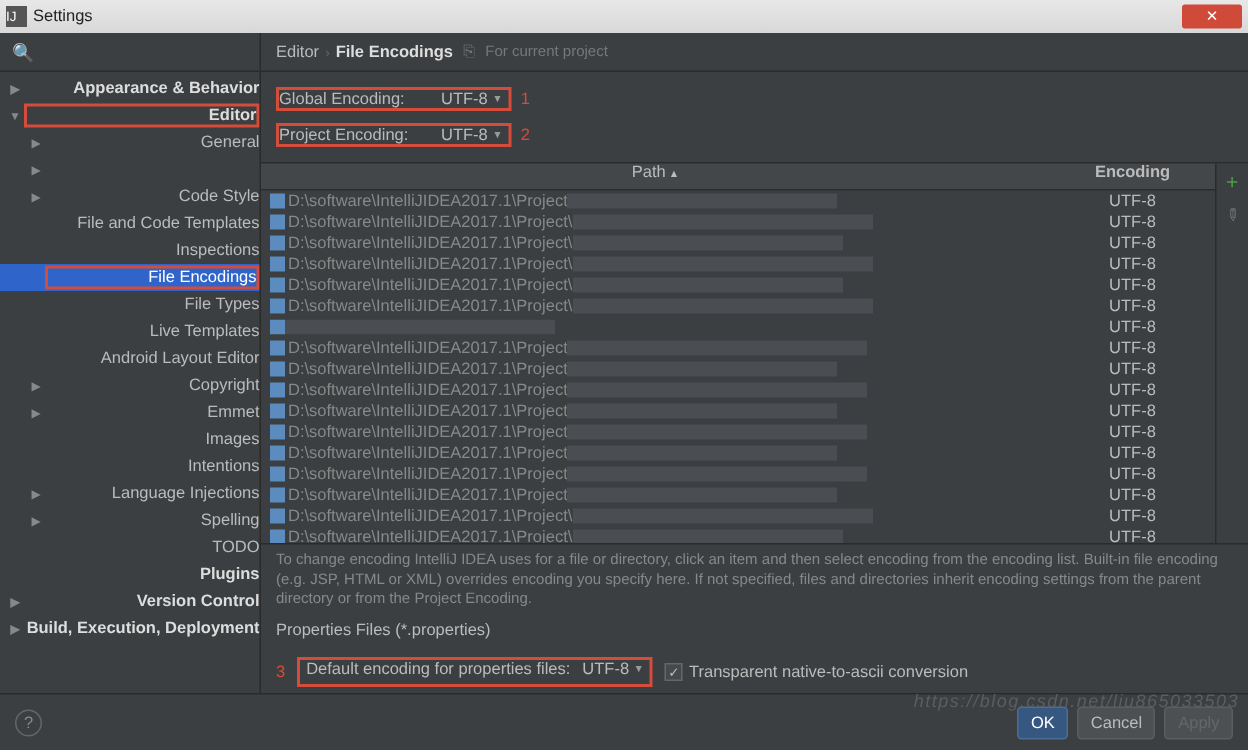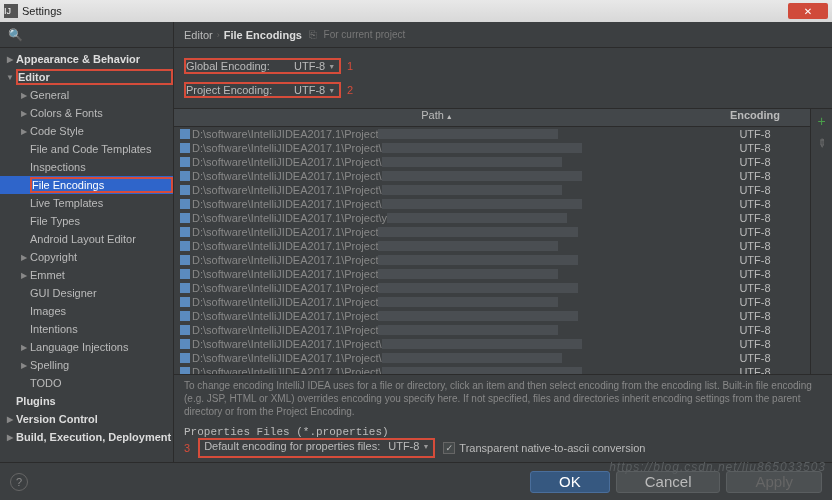--- a/index.html
+++ b/index.html
@@ -8,21 +8,21 @@
   .titlebar .ico { width: 14px; height: 14px; background: #555; display: inline-block; margin-right: 4px; font-size: 9px; color: #fff; text-align: left; line-height: 14px; }
   .titlebar .close { margin-left: auto; width: 40px; height: 16px; background: #d04a3a; border-radius: 2px; display: flex; align-items: center; justify-content: center; color: #fff; font-size: 10px; }
   .root { display: flex; height: calc(100% - 22px); flex-direction: column; }
   .main { display: flex; flex: 1; min-height: 0; }
   .sidebar { width: 174px; background: #3c3f41; border-right: 1px solid #2b2b2b; display: flex; flex-direction: column; }
   .search { height: 26px; border-bottom: 1px solid #2b2b2b; display: flex; align-items: center; padding: 0 8px; }
   .search .mag { color: #888; font-size: 12px; }
   .tree { flex: 1; overflow: auto; padding-top: 2px; }
   .tree-item { display: flex; align-items: center; height: 18px; padding: 0 0 0 4px; cursor: default; }
   .tree-item .arrow { width: 12px; text-align: center; color: #888; font-size: 8px; }
-  .tree-item .lbl { flex: 1; white-space: nowrap; }
+  .tree-item .lbl { flex: 1; white-space: nowrap; text-align: right; }
   .tree-item.lvl1 { padding-left: 18px; }
   .tree-item.sel { background: #2f65ca; color: #fff; }
   .tree-item.bold { font-weight: 600; color: #ddd; }
   .red-box { border: 2px solid #d64c3a; }
   .content { flex: 1; display: flex; flex-direction: column; min-width: 0; }
   .crumb { height: 26px; border-bottom: 1px solid #2b2b2b; display: flex; align-items: center; padding: 0 10px; gap: 4px; }
   .crumb b { color: #ddd; font-weight: 600; }
   .crumb .sep { color: #666; font-size: 9px; }
   .crumb .proj { color: #777; font-size: 10px; }
   .encodings { padding: 8px 10px 4px 10px; }
@@ -44,31 +44,31 @@
   .trow .fico { width: 10px; height: 10px; background: #5b8bbf; display: inline-block; }
   .trow .ptext { color: #888; white-space: nowrap; }
   .trow .blur { width: 180px; height: 10px; background: #4a4e52; margin-left: -2px; position: relative; }
   .trow:nth-child(even) .blur { width: 200px; }
   .trow .enc-c { width: 110px; text-align: center; color: #bbb; font-size: 11px; }
   .tool-strip { width: 22px; background: #3c3f41; border-left: 1px solid #2b2b2b; display: flex; flex-direction: column; align-items: center; padding-top: 4px; gap: 8px; }
   .tool-strip .plus { color: #4a9e4a; font-size: 14px; }
   .tool-strip .pencil { color: #777; font-size: 11px; transform: rotate(45deg); }
   .hint { font-size: 10px; color: #888; padding: 4px 10px; line-height: 13px; }
   .prop-section { padding: 4px 10px; }
-  .prop-title { color: #bbb; margin-bottom: 0; font-family: Liberation Mono, monospace; }
+  .prop-title { color: #bbb; margin-bottom: 12px; }
   .prop-row { display: flex; align-items: center; gap: 8px; }
   .prop-row .num { color: #d64c3a; }
   .prop-row .pbox { border: 2px solid #d64c3a; display: flex; align-items: flex-start; padding: 0 4px; height: 20px; gap: 8px; }
   .prop-row .drop { font-size: 7px; color: #999; }
   .prop-row .chk { display: flex; align-items: center; gap: 4px; }
   .prop-row .chk .box { width: 12px; height: 12px; border: 1px solid #666; background: #45494a; display: flex; align-items: center; justify-content: center; font-size: 9px; color: #bbb; }
   .footer { height: 38px; border-top: 1px solid #2b2b2b; display: flex; align-items: center; padding: 0 10px; }
   .footer .help { width: 18px; height: 18px; border-radius: 50%; border: 1px solid #666; display: flex; align-items: center; justify-content: center; color: #888; }
   .footer .btns { margin-left: auto; display: flex; gap: 6px; }
-  .footer button { height: 22px; padding: 0 28px; background: #4c5052; border: 1px solid #5a5e60; color: #bbb; font-size: 15px; border-radius: 3px; }
+  .footer button { height: 22px; padding: 0 8px; background: #4c5052; border: 1px solid #5a5e60; color: #bbb; font-size: 11px; border-radius: 3px; }
   .footer button.primary { background: #365880; border-color: #4a6e9b; color: #fff; }
   .footer button:disabled { color: #666; }
   .watermark { position: absolute; right: 6px; bottom: 26px; color: #5a5e60; font-size: 12px; letter-spacing: 1px; font-style: italic; }
 </style>
 </head>
 <body>
 
 <div class="titlebar">
   <span class="ico">IJ</span>
   <span>Settings</span>
@@ -89,61 +89,56 @@
           <div class="tree-item bold">
             <span class="arrow">▼</span>
             <span class="lbl red-box">Editor</span>
           </div>
           <div class="tree-item lvl1">
             <span class="arrow">▶</span>
             <span class="lbl">General</span>
           </div>
           <div class="tree-item lvl1">
             <span class="arrow">▶</span>
-            <span class="lbl">Colors &amp; Fonts</span>
           </div>
           <div class="tree-item lvl1">
             <span class="arrow">▶</span>
             <span class="lbl">Code Style</span>
           </div>
           <div class="tree-item lvl1">
             <span class="arrow"></span>
             <span class="lbl">File and Code Templates</span>
           </div>
           <div class="tree-item lvl1">
             <span class="arrow"></span>
             <span class="lbl">Inspections</span>
           </div>
           <div class="tree-item lvl1 sel">
             <span class="arrow"></span>
             <span class="lbl red-box">File Encodings</span>
           </div>
           <div class="tree-item lvl1">
             <span class="arrow"></span>
+            <span class="lbl">File Types</span>
+          </div>
+          <div class="tree-item lvl1">
+            <span class="arrow"></span>
             <span class="lbl">Live Templates</span>
           </div>
           <div class="tree-item lvl1">
             <span class="arrow"></span>
-            <span class="lbl">File Types</span>
-          </div>
-          <div class="tree-item lvl1">
-            <span class="arrow"></span>
             <span class="lbl">Android Layout Editor</span>
           </div>
           <div class="tree-item lvl1">
             <span class="arrow">▶</span>
             <span class="lbl">Copyright</span>
           </div>
           <div class="tree-item lvl1">
             <span class="arrow">▶</span>
             <span class="lbl">Emmet</span>
-          </div>
-          <div class="tree-item lvl1">
-            <span class="arrow"></span>
-            <span class="lbl">GUI Designer</span>
           </div>
           <div class="tree-item lvl1">
             <span class="arrow"></span>
             <span class="lbl">Images</span>
           </div>
           <div class="tree-item lvl1">
             <span class="arrow"></span>
             <span class="lbl">Intentions</span>
           </div>
           <div class="tree-item lvl1">
@@ -258,21 +253,20 @@
                 <div class="path">
                   <span class="fico"></span>
                   <span class="ptext">D:\software\IntelliJIDEA2017.1\Project\</span>
                   <span class="blur"></span>
                 </div>
                 <div class="enc-c">UTF-8</div>
               </div>
               <div class="trow">
                 <div class="path">
                   <span class="fico"></span>
-                  <span class="ptext">D:\software\IntelliJIDEA2017.1\Project\y</span>
                   <span class="blur"></span>
                 </div>
                 <div class="enc-c">UTF-8</div>
               </div>
               <div class="trow">
                 <div class="path">
                   <span class="fico"></span>
                   <span class="ptext">D:\software\IntelliJIDEA2017.1\Project</span>
                   <span class="blur"></span>
                 </div>

